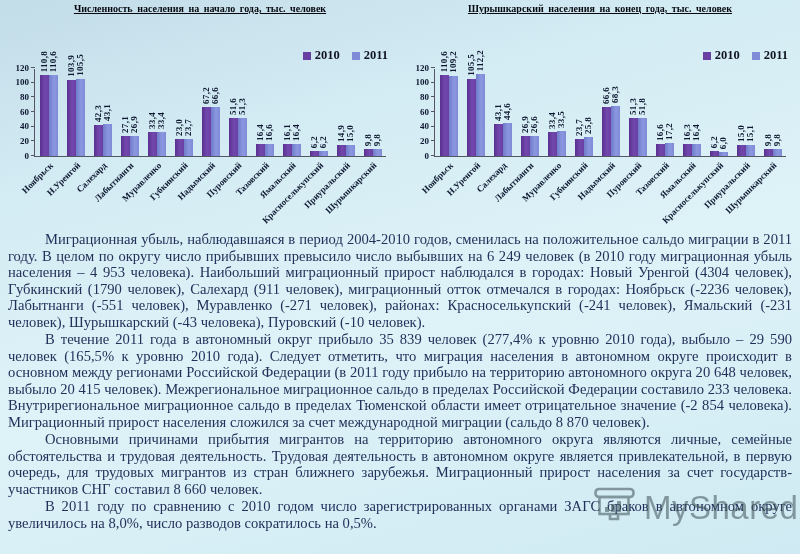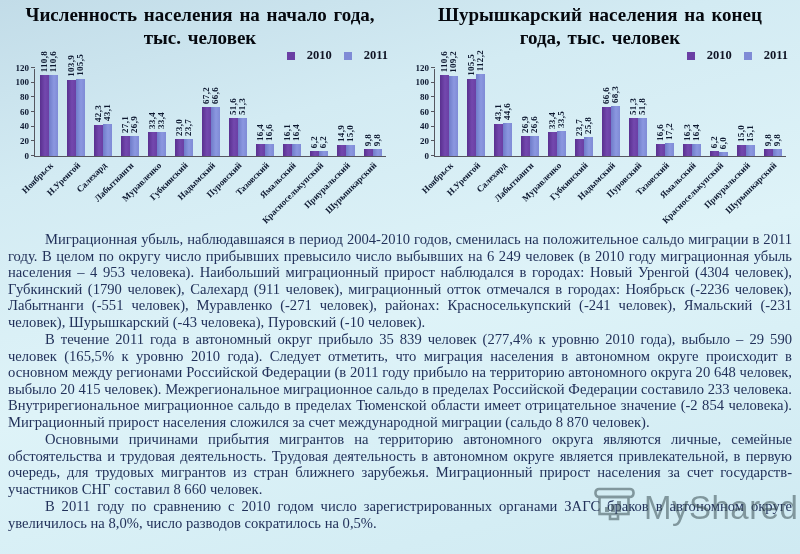--- a/index.html
+++ b/index.html
@@ -11,29 +11,29 @@
     background: linear-gradient(165deg, #c2dce8 0%, #d3ebf3 25%, #def3f8 55%, #cfeaf2 100%);
     font-family: "Liberation Serif", serif;
     overflow: hidden;
   }
 
   
   .charts-row { position: absolute; top: 0; left: 0; width: 800px; height: 230px; display: flex; }
   .chart { position: relative; width: 400px; height: 230px; }
   .chart-title {
     margin: 3px auto 0; width: 356px; text-align: center;
-    font-weight: bold; font-size: 19px; line-height: 1.22;
-    color: #05080e; word-spacing: 2px;
+    font-weight: bold; font-size: 10px; line-height: 1.22;
+    color: #05080e; word-spacing: 2px; text-decoration: underline;
   }
   .legend {
     position: absolute; top: 48px; right: 12px;
     display: flex; align-items: center; gap: 12px;
     font-weight: bold; font-size: 12.5px; color: #101424;
   }
-  .legend-item { display: flex; align-items: center; gap: 12px; }
+  .legend-item { display: flex; align-items: center; gap: 4px; }
   .swatch { width: 8px; height: 8px; display: inline-block; }
 
   .plot-area {
     position: absolute; left: 34px; top: 69px; width: 352px; height: 88px;
     border-left: 1.5px solid #55565f;
     border-bottom: 1.5px solid #55565f;
     display: flex; justify-content: space-around; align-items: flex-end;
   }
   .ytick {
     position: absolute; left: -33px; width: 27px; text-align: right;

